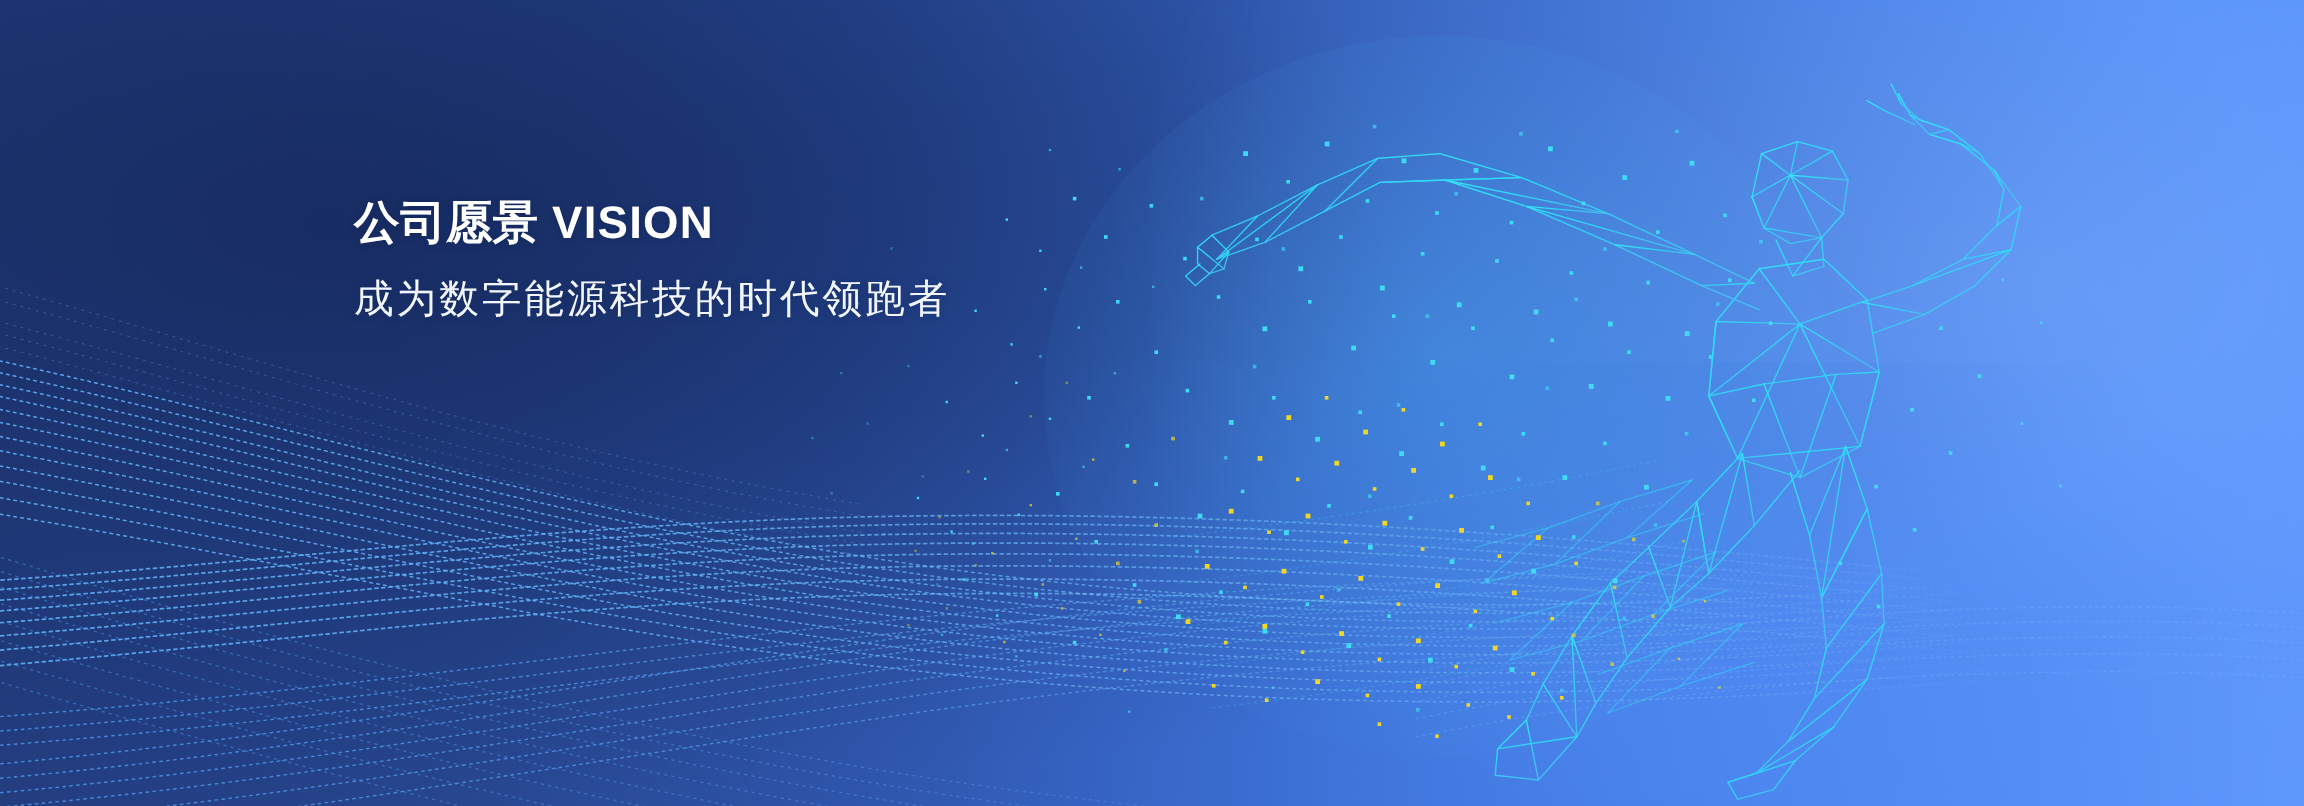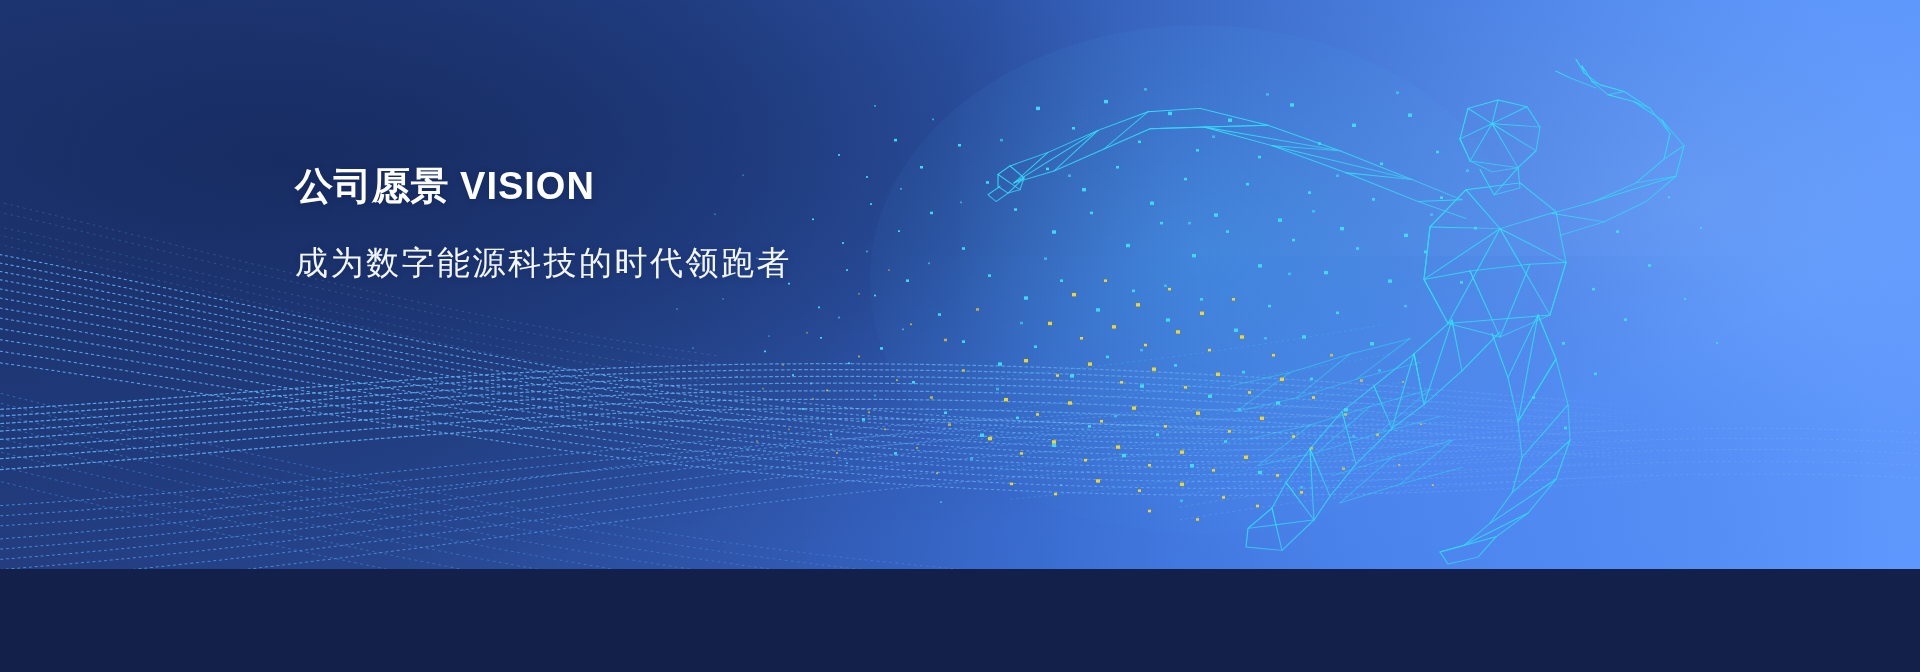--- a/index.html
+++ b/index.html
@@ -6,21 +6,21 @@
   html, body {
     margin: 0;
     padding: 0;
     background: #12204a;
   }
   * { box-sizing: border-box; }
 
   .banner {
     position: relative;
     width: 1920px;
-    height: 569px;
+    height: 672px;
     overflow: hidden;
     font-family: "Liberation Sans", "DejaVu Sans", sans-serif;
     background: #2a4aa0;
   }
 
   
   .bg-base {
     position: absolute;
     inset: 0;
     background:
@@ -101,21 +101,21 @@
     color: #ffffff;
     letter-spacing: 0.5px;
     white-space: nowrap;
     text-shadow: 0 1px 6px rgba(12, 30, 78, 0.35);
   }
   .vision-title .en {
     font-weight: bold;
     letter-spacing: 1px;
   }
   .vision-subtitle {
-    margin: 36px 0 0 0;
+    margin: 22px 0 0 0;
     font-size: 33px;
     line-height: 1.15;
     font-weight: 300;
     color: #f2f6ff;
     letter-spacing: 2.5px;
     white-space: nowrap;
     text-shadow: 0 1px 7px rgba(12, 30, 78, 0.30);
   }
 </style>
 </head>

